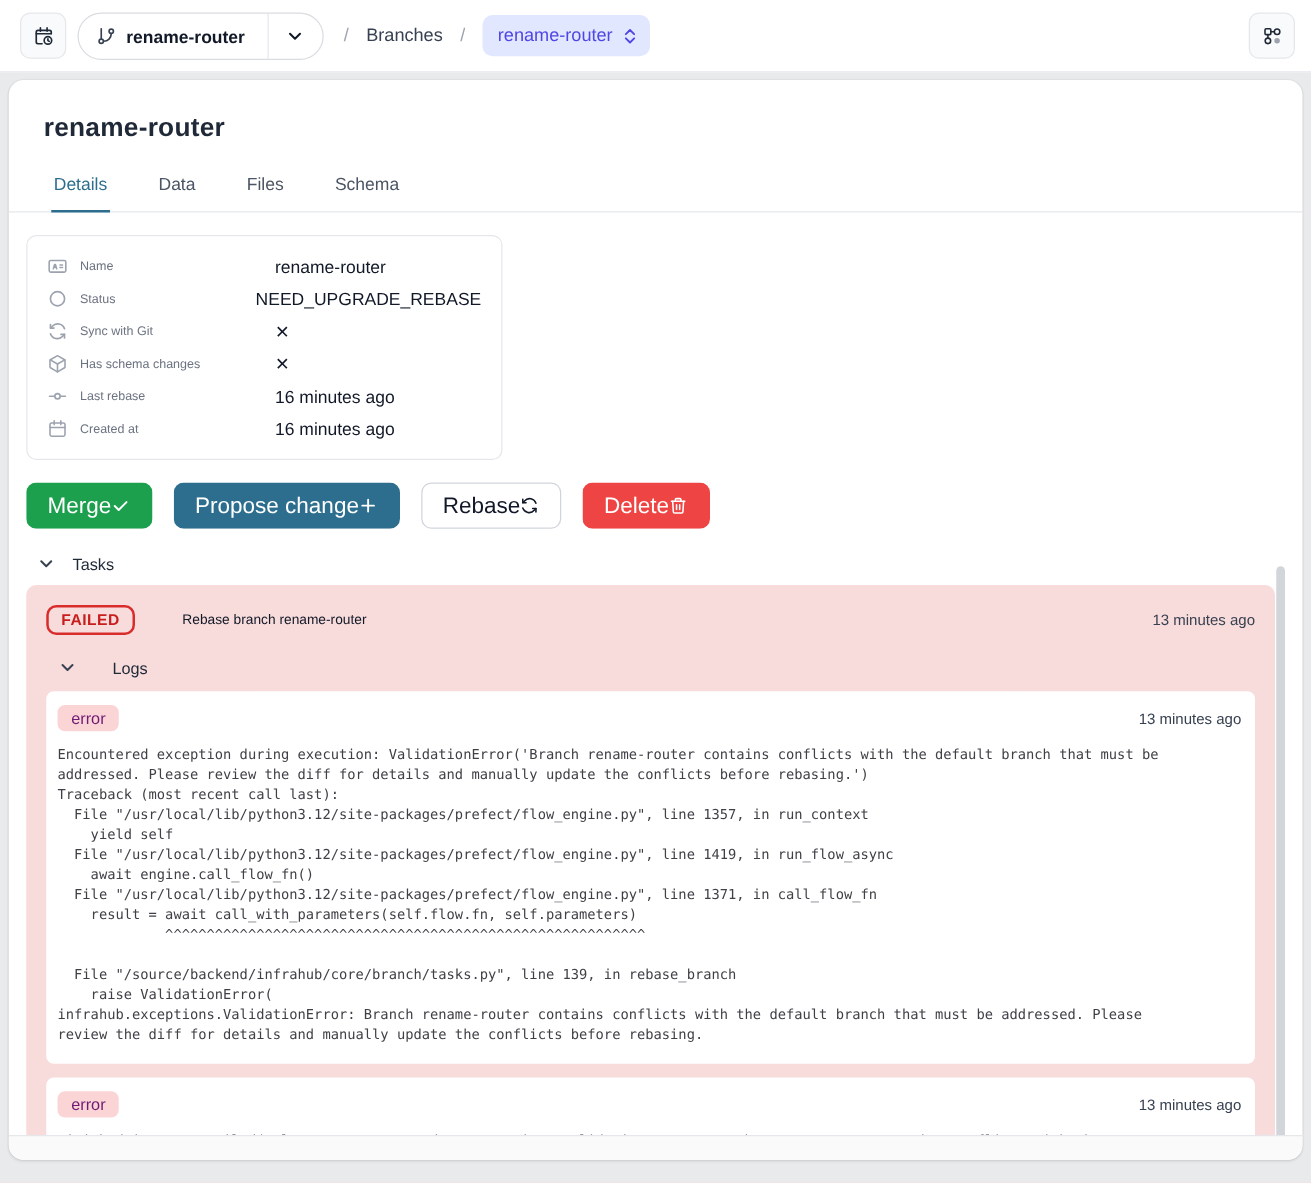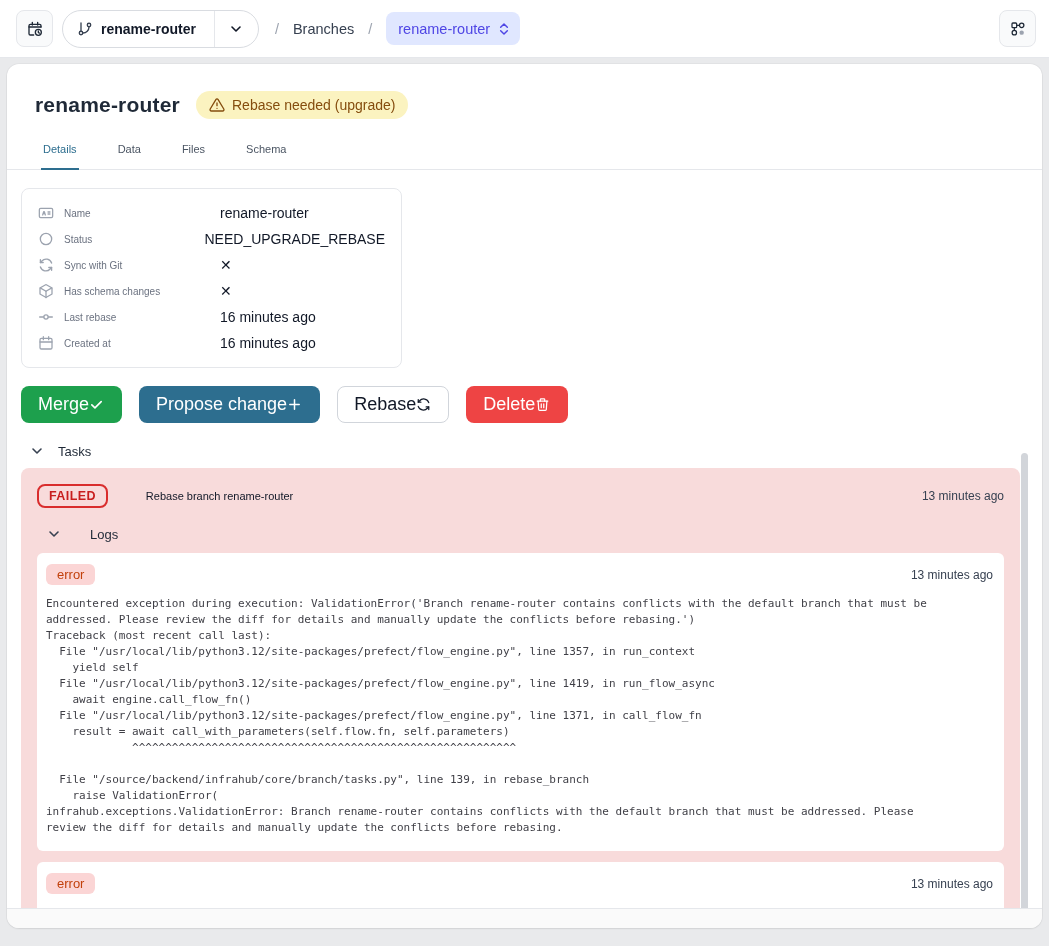--- a/index.html
+++ b/index.html
@@ -23,21 +23,21 @@
   .spacer { flex:1; }
 
   
   .card { position:relative; margin:6px 7px 0; height:864px; background:#fff; border-radius:12px; box-shadow:0 1px 2px rgba(0,0,0,.07), 0 0 0 1px rgba(0,0,0,.03); overflow:hidden; }
   .title-row { display:flex; align-items:center; padding:27px 0 0 28px; }
   .page-title { font-size:21px; font-weight:700; color:#1f2937; letter-spacing:.2px; }
   .warn-badge { display:flex; align-items:center; gap:7px; margin-left:16px; background:#fbf3c0; color:#854d0e; font-size:14px; height:28px; padding:0 13px; border-radius:14px; }
   .warn-badge svg { width:15px; height:15px; }
   .tabs-wrap { border-bottom:1px solid #e5e7eb; margin-top:24px; }
   .tabs-inner { display:flex; gap:37px; margin-left:34px; margin-bottom:-1px; }
-  .tab { font-size:11px; color:#4b5563; padding:0 2px 13px; cursor:pointer; border-bottom:2px solid transparent; }
+  .tab { font-size:14px; color:#4b5563; padding:0 2px 13px; cursor:pointer; border-bottom:2px solid transparent; }
   .tab.active { color:#2d6e8f; border-bottom-color:#2d6e8f; }
 
   .details-panel { width:381px; margin:18px 0 0 14px; border:1px solid #e5e7eb; border-radius:8px; padding:11px 16px; background:#fff; }
   .d-row { display:flex; align-items:center; height:26px; }
   .d-lbl { display:flex; align-items:center; gap:10px; width:182px; color:#6b7280; font-size:10px; }
   .d-lbl svg { width:16px; height:16px; color:#9ca3af; flex:none; }
   .d-val { font-size:14px; color:#111827; }
 
   .actions { display:flex; gap:17px; margin:18px 0 0 14px; }
   .btn { display:flex; align-items:center; gap:0; height:37px; padding:0 16px; border-radius:8px; font-size:18px; font-weight:500; border:1px solid transparent; cursor:pointer; font-family:inherit; }
@@ -54,21 +54,21 @@
   .task-card { margin:9px 22px 0 14px; background:#f8dbdb; border-radius:8px; padding:16px 16px 13px; }
   .task-head { display:flex; align-items:center; }
   .failed-badge { border:2px solid #d92d2d; color:#c81e1e; font-size:12.5px; font-weight:700; letter-spacing:.4px; padding:3px 10px; border-radius:8px; }
   .task-title { margin-left:38px; font-size:11px; color:#111827; }
   .task-time { margin-left:auto; font-size:12px; color:#374151; }
   .logs-toggle { display:flex; align-items:center; gap:28px; margin:18px 0 0 9px; font-size:13px; color:#1f2937; cursor:pointer; }
   .logs-toggle svg { width:13px; height:13px; color:#374151; }
 
   .log-card { background:#fff; border-radius:6px; margin-top:11px; padding:11px 9px 15px; }
   .log-head { display:flex; align-items:center; }
-  .err-badge { background:#fbd5d5; color:#c2410c; font-size:13px; padding:3px 11px; border-radius:6px; }
+  .err-badge { background:#fbd5d5; color:#701a75; font-size:13px; padding:3px 11px; border-radius:6px; }
   .log-time { margin-left:auto; font-size:12px; color:#374151; padding-right:2px; }
   .log-pre { margin-top:11px; font-family:"DejaVu Sans Mono", monospace; font-size:11px; line-height:16px; color:#3f3f46; white-space:pre; overflow:hidden; }
 
   .card-footer { position:absolute; left:0; right:0; bottom:0; height:20px; background:#fafafa; border-top:1px solid #e5e7eb; }
   .scroll-thumb { position:absolute; right:14px; top:389px; bottom:5px; width:7px; border-radius:4px; background:#d2d5da; }
 </style>
 </head>
 <body>
 
 <div class="header">
@@ -131,30 +131,20 @@
           <path d="M10 6.5h4.2M6.5 10v4.2"></path>
         </svg>
       </span>
   </button>
 </div>
 
 <div class="card">
 
   <div class="title-row">
     <h1 class="page-title">rename-router</h1>
-    <span class="warn-badge">
-      <span style="display: inline-flex; width: 16px; height: 16px;">
-          <svg viewBox="0 0 24 24" fill="none" stroke="currentColor" stroke-width="2" stroke-linecap="round" stroke-linejoin="round" style="width: 100%; height: 100%;">
-            <path d="M10.29 3.86L1.82 18a2 2 0 0 0 1.71 3h16.94a2 2 0 0 0 1.71-3L13.71 3.86a2 2 0 0 0-3.42 0z"></path>
-            <line x1="12" y1="9" x2="12" y2="13"></line>
-            <line x1="12" y1="17" x2="12.01" y2="17"></line>
-          </svg>
-        </span>
-      <span>Rebase needed (upgrade)</span>
-    </span>
   </div>
 
   <div class="tabs-wrap">
     <div class="tabs-inner">
 
         <div class="tab active">Details</div>
 
         <div class="tab">Data</div>
 
         <div class="tab">Files</div>

